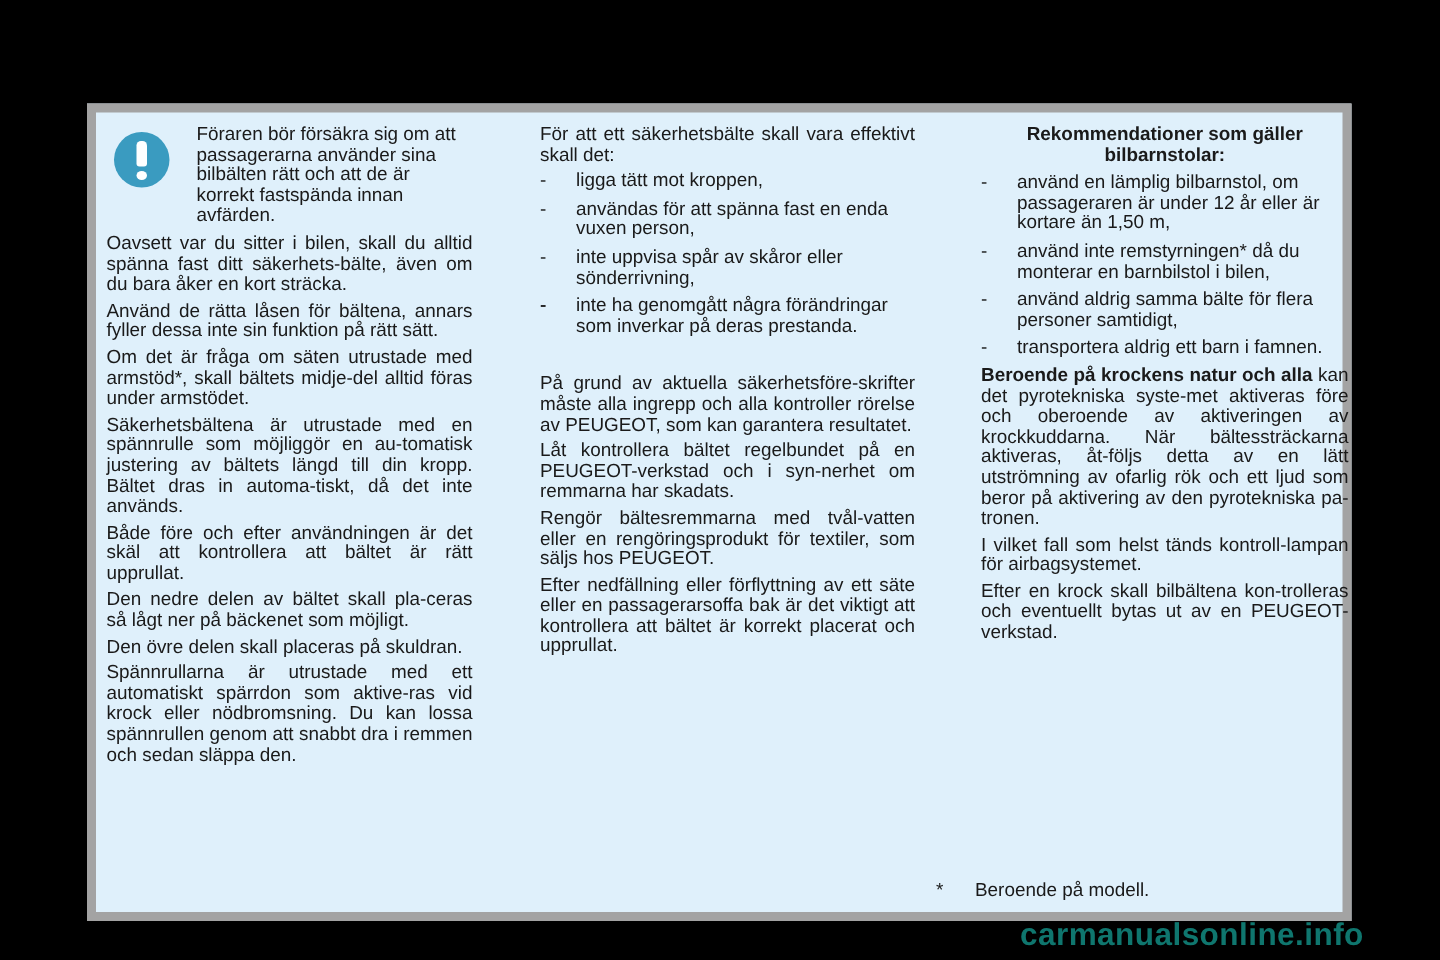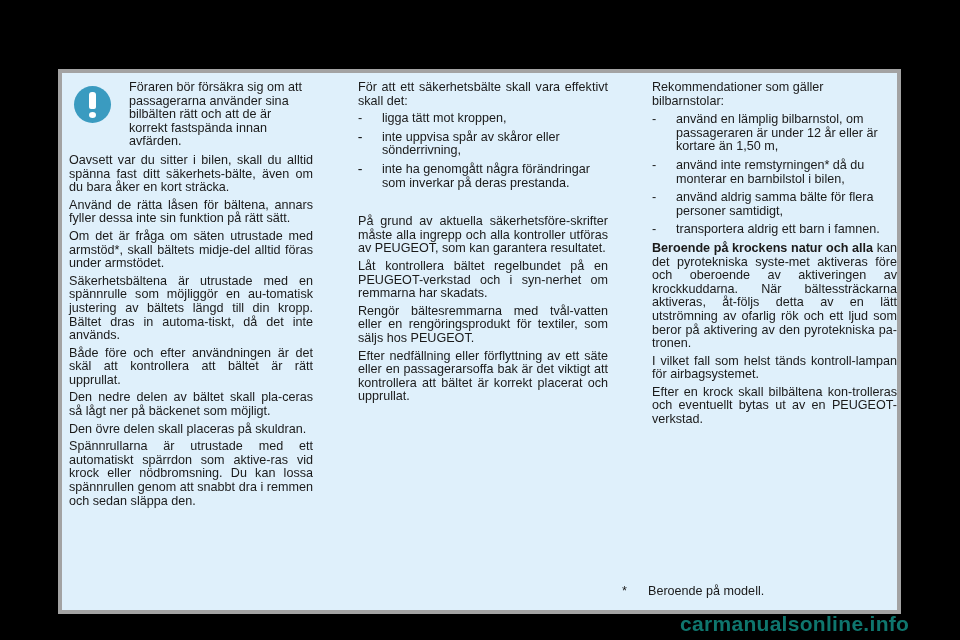--- a/index.html
+++ b/index.html
@@ -2,21 +2,21 @@
 <html><head>
   <meta charset="utf-8">
   <style>
     html, body { margin: 0; padding: 0; }
     body {
       width: 960px; height: 640px; background: #000; position: relative; overflow: hidden;
       font-family: "Liberation Sans", sans-serif; color: #1a1a1a;
     }
     .panel {
       position: absolute; left: 58px; top: 69px; width: 843px; height: 545px;
-      background: #dff0fb; border: 4px solid #a3a3a3; box-sizing: border-box;
+      background: #dff0fb; border: 6px solid #a3a3a3; box-sizing: border-box;
     }
     .col { position: absolute; top: 8px; font-size: 12.6px; line-height: 13.6px; }
     .col1 { left: 7px; width: 244px; }
     .col2 { left: 296px; width: 250px; }
     .col3 { left: 590px; width: 245px; }
     .p { margin: 0 0 4px 0; text-align: justify; }
     .warn { position: relative; padding-left: 60px; margin-bottom: 5px; min-height: 60px; }
     .warn-icon {
       position: absolute; left: 5px; top: 5px; width: 37px; height: 37px; border-radius: 50%;
       background: #3a9bc0;
@@ -24,21 +24,21 @@
     .warn-icon .bar {
       position: absolute; left: 15px; top: 6px; width: 7px; height: 17px; background: #fff; border-radius: 3px 3px 2px 2px;
     }
     .warn-icon .dot {
       position: absolute; left: 15px; top: 26px; width: 7px; height: 6px; background: #fff; border-radius: 50%;
     }
     .warn-text { text-align: left; }
     ul.dash { list-style: none; margin: 0 0 4px 0; padding: 0; }
     ul.dash li { position: relative; padding-left: 24px; margin-bottom: 5px; text-align: left; }
     ul.dash li .dash-mark { position: absolute; left: 0; top: 0; }
-    .heading { font-weight: normal; margin: 0 0 5px 0; }
+    .heading { font-weight: bold; margin: 0 0 5px 0; text-align: center; }
     .bold { font-weight: bold; }
     .spacer { height: 20px; }
     .footnote { position: absolute; left: 560px; top: 511px; font-size: 12.6px; }
     .footnote .star { display: inline-block; width: 26px; }
     .watermark {
       position: absolute; left: 680px; top: 612px; font-size: 21px; font-weight: bold; color: #0f766e;
       letter-spacing: 0.3px; font-family: "Liberation Sans", sans-serif;
     }
   </style>
 </head>
@@ -60,27 +60,27 @@
     <p class="p">Både före och efter användningen är det skäl att kontrollera att bältet är rätt upprullat.</p>
     <p class="p">Den nedre delen av bältet skall pla-ceras så lågt ner på bäckenet som möjligt.</p>
     <p class="p">Den övre delen skall placeras på skuldran.</p>
     <p class="p">Spännrullarna är utrustade med ett automatiskt spärrdon som aktive-ras vid krock eller nödbromsning. Du kan lossa spännrullen genom att snabbt dra i remmen och sedan släppa den.</p>
   </div>
 
   <div class="col col2">
     <p class="p">För att ett säkerhetsbälte skall vara effektivt skall det:</p>
     <ul class="dash">
       <li><span class="dash-mark">-</span><span>ligga tätt mot kroppen,</span></li>
-      <li><span class="dash-mark">-</span></li>
+      <li><span class="dash-mark">-</span><span>användas för att spänna fast en enda vuxen person,</span></li>
       <li><span class="dash-mark">-</span><span>inte uppvisa spår av skåror eller sönderrivning,</span></li>
       <li><span class="dash-mark">-</span></li>
       <li><span class="dash-mark">-</span><span>inte ha genomgått några förändringar som inverkar på deras prestanda.</span></li>
     </ul>
     <div class="spacer"></div>
-    <p class="p">På grund av aktuella säkerhetsföre-skrifter måste alla ingrepp och alla kontroller utföras av PEUGEOT, som kan garantera resultatet.</p>
+    <p class="p">På grund av aktuella säkerhetsföre-skrifter måste alla ingrepp och alla kontroller rörelse av PEUGEOT, som kan garantera resultatet.</p>
     <p class="p">Låt kontrollera bältet regelbundet på en PEUGEOT-verkstad och i syn-nerhet om remmarna har skadats.</p>
     <p class="p">Rengör bältesremmarna med tvål-vatten eller en rengöringsprodukt för textiler, som säljs hos PEUGEOT.</p>
     <p class="p">Efter nedfällning eller förflyttning av ett säte eller en passagerarsoffa bak är det viktigt att kontrollera att bältet är korrekt placerat och upprullat.</p>
   </div>
 
   <div class="col col3">
     <p class="heading">Rekommendationer som gäller bilbarnstolar:</p>
     <ul class="dash">
       <li><span class="dash-mark">-</span><span>använd en lämplig bilbarnstol, om passageraren är under 12 år eller är kortare än 1,50 m,</span></li>
       <li><span class="dash-mark">-</span><span>använd inte remstyrningen* då du monterar en barnbilstol i bilen,</span></li>

